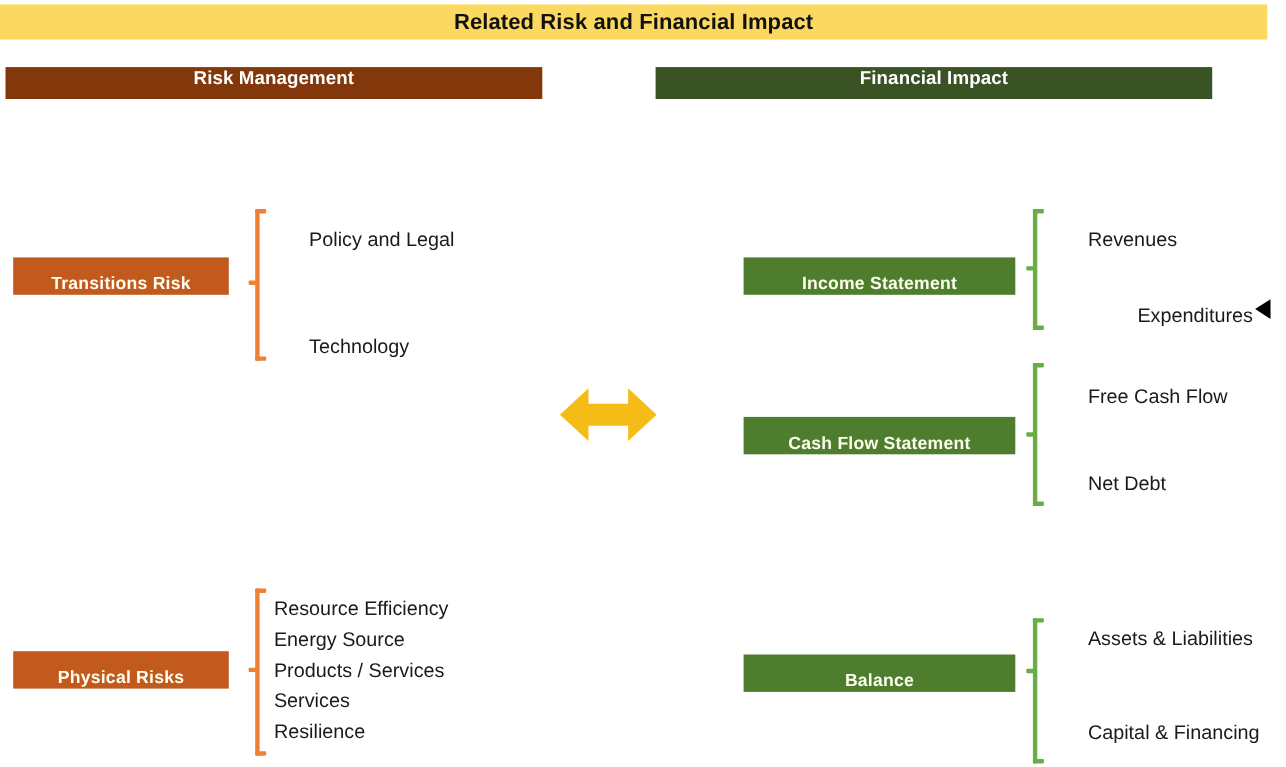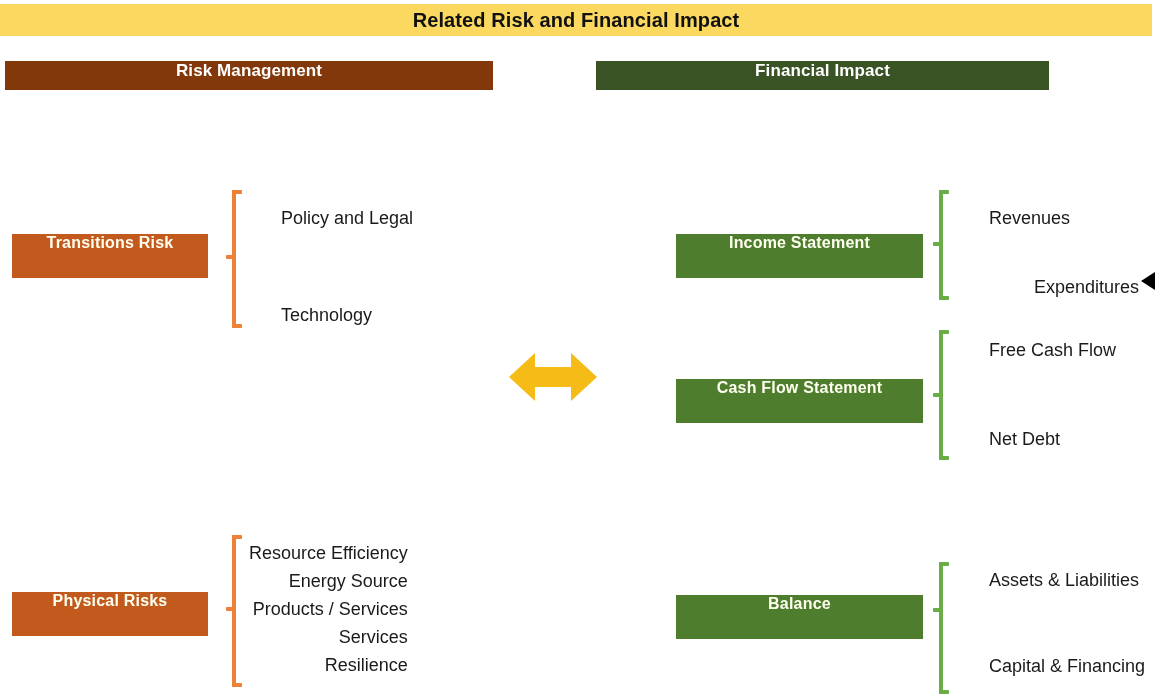--- a/index.html
+++ b/index.html
@@ -46,28 +46,28 @@
     align-items: flex-start;
     justify-content: center;
   }
   .col-header span {
     font-size: 17px;
     font-weight: bold;
     color: #ffffff;
     letter-spacing: 0.1px;
   }
   .col-header.left  { left: 5px;   top: 61px; width: 488px; background: #83380B; }
-  .col-header.right { left: 596px; top: 61px; width: 453px; background: #3A5325; }
+  .col-header.right { left: 596px; top: 61px; width: 506px; background: #3A5325; }
 
   
   .chip {
     position: absolute;
-    height: 44px;
+    height: 34px;
     display: flex;
-    align-items: flex-start;
+    align-items: flex-end;
     justify-content: center;
   }
   .chip span {
     font-size: 16px;
     font-weight: bold;
     color: #FFFFF0;
     letter-spacing: 0.2px;
   }
   .chip.orange { background: #C25A1E; }
   .chip.green  { background: #4E7D2D; }
@@ -128,30 +128,29 @@
     white-space: nowrap;
     line-height: 28px;
     margin-left: 32px;
   }
   .leaf-stack {
     position: absolute;
     font-size: 18px;
     color: #1a1a1a;
     line-height: 28px;
     white-space: nowrap;
-    text-align: right;
   }
 
   .leaf-policy     { left: 249px; top: 204px; }
   .leaf-technology { left: 249px; top: 301px; }
   .leaf-physlist   { left: 249px; top: 539px; }
 
   .leaf-revenues     { left: 957px; top: 204px; }
   .leaf-expenditures { left: 1002px; top: 273px; }
-  .leaf-fcf          { left: 957px; top: 336px; }
+  .leaf-fcf          { left: 957px; top: 346px; }
   .leaf-netdebt      { left: 957px; top: 425px; }
   .leaf-assets       { left: 957px; top: 566px; }
   .leaf-capital      { left: 957px; top: 652px; }
 
   
   .double-arrow {
     position: absolute;
     left: 509px;
     top: 349px;
     width: 88px;

